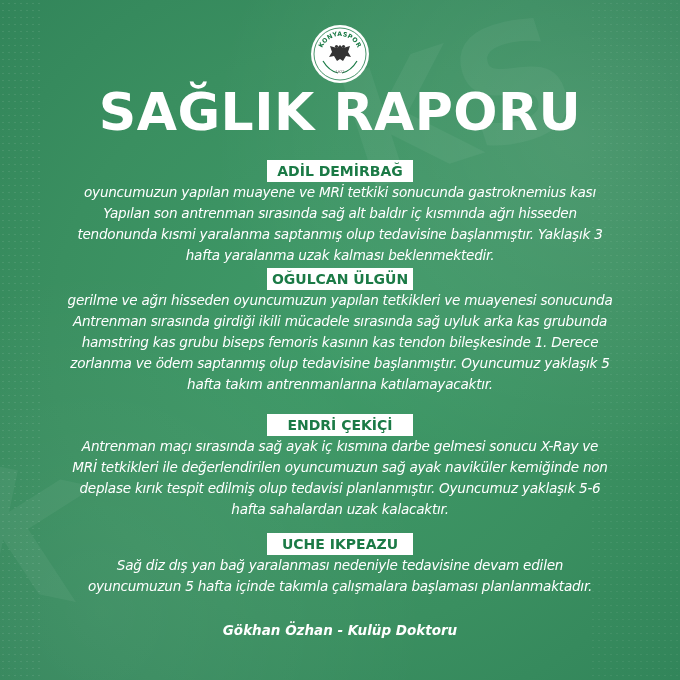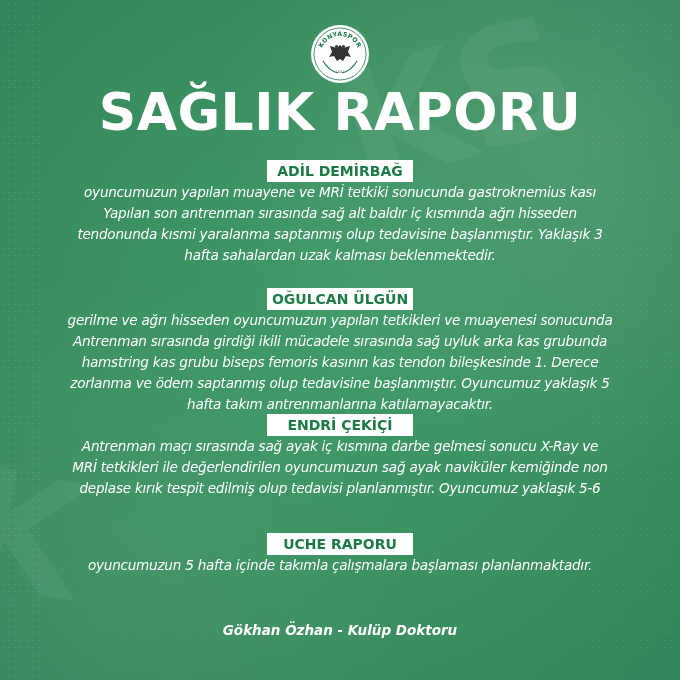--- a/index.html
+++ b/index.html
@@ -78,21 +78,21 @@
       font-family: "DejaVu Sans", sans-serif;
       font-style: italic;
       font-size: 13.6px;
       line-height: 21px;
       color: #ffffff;
       letter-spacing: -0.25px;
     }
     .body-text span { display: block; white-space: nowrap; }
 
     .s1 { top: 160px; }
-    .s2 { top: 288px; }
+    .s2 { top: 268px; }
     .s3 { top: 414px; }
     .s4 { top: 533px; }
 
     .signature {
       position: absolute; left: 0; right: 0; top: 622px;
       text-align: center;
       font-family: "DejaVu Sans", sans-serif;
       font-weight: bold; font-style: italic;
       font-size: 13.5px;
       color: #ffffff;
@@ -131,45 +131,47 @@
   </div>
 
   <div class="title">SAĞLIK RAPORU</div>
 
   <div class="section s1">
     <div class="label-box">ADİL DEMİRBAĞ</div>
     <div class="body-text">
       <span>oyuncumuzun yapılan muayene ve MRİ tetkiki sonucunda gastroknemius kası</span>
       <span>Yapılan son antrenman sırasında sağ alt baldır iç kısmında ağrı hisseden</span>
       <span>tendonunda kısmi  yaralanma saptanmış olup tedavisine başlanmıştır. Yaklaşık 3</span>
-      <span>hafta sahalardan uzak kalması beklenmektedir.</span>
+      <span>hafta yaralanma uzak kalması beklenmektedir.</span>
     </div>
   </div>
 
   <div class="section s2">
     <div class="label-box">OĞULCAN ÜLGÜN</div>
     <div class="body-text">
       <span>gerilme ve ağrı hisseden oyuncumuzun yapılan tetkikleri ve muayenesi sonucunda</span>
       <span>Antrenman sırasında girdiği ikili mücadele sırasında sağ uyluk arka kas grubunda</span>
       <span>hamstring kas grubu biseps femoris kasının kas tendon bileşkesinde 1. Derece</span>
       <span>zorlanma ve ödem saptanmış olup tedavisine başlanmıştır. Oyuncumuz yaklaşık 5</span>
       <span>hafta takım antrenmanlarına katılamayacaktır.</span>
     </div>
   </div>
 
   <div class="section s3">
     <div class="label-box">ENDRİ ÇEKİÇİ</div>
     <div class="body-text">
       <span>Antrenman maçı sırasında sağ ayak iç kısmına darbe gelmesi sonucu X-Ray ve</span>
       <span>MRİ tetkikleri ile değerlendirilen oyuncumuzun sağ ayak naviküler kemiğinde non</span>
       <span>deplase kırık tespit edilmiş olup tedavisi planlanmıştır. Oyuncumuz yaklaşık 5-6</span>
+      <span>hafta sahalardan uzak kalacaktır.</span>
     </div>
   </div>
 
   <div class="section s4">
-    <div class="label-box">UCHE RAPORU</div>
+    <div class="label-box">UCHE IKPEAZU</div>
     <div class="body-text">
+      <span>Sağ diz dış yan bağ yaralanması nedeniyle tedavisine devam edilen</span>
       <span>oyuncumuzun 5 hafta içinde takımla çalışmalara başlaması planlanmaktadır.</span>
     </div>
   </div>
 
   <div class="signature">Gökhan Özhan - Kulüp Doktoru</div>
 </div>
 
 </body></html>

